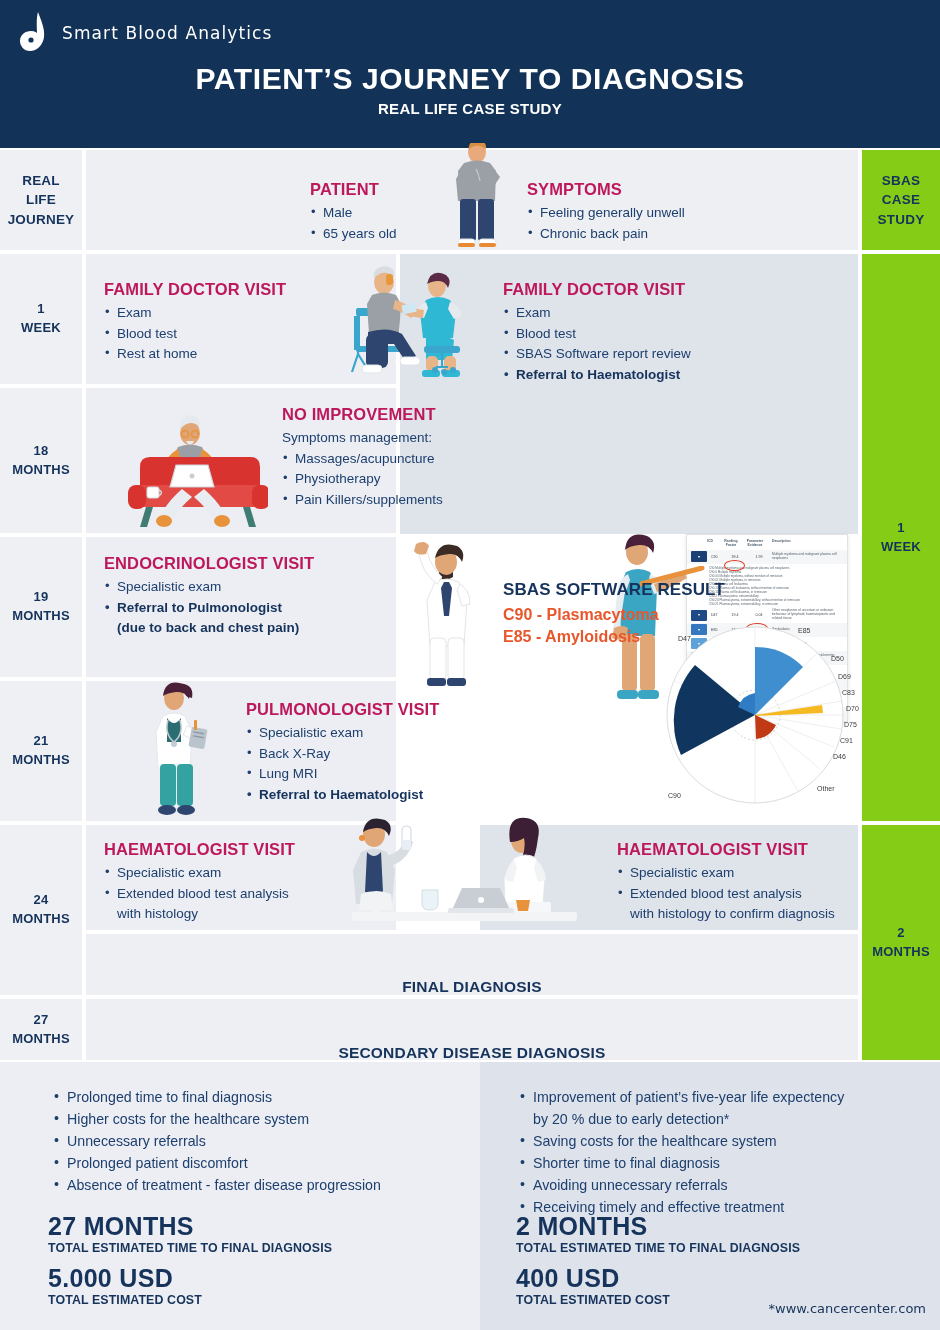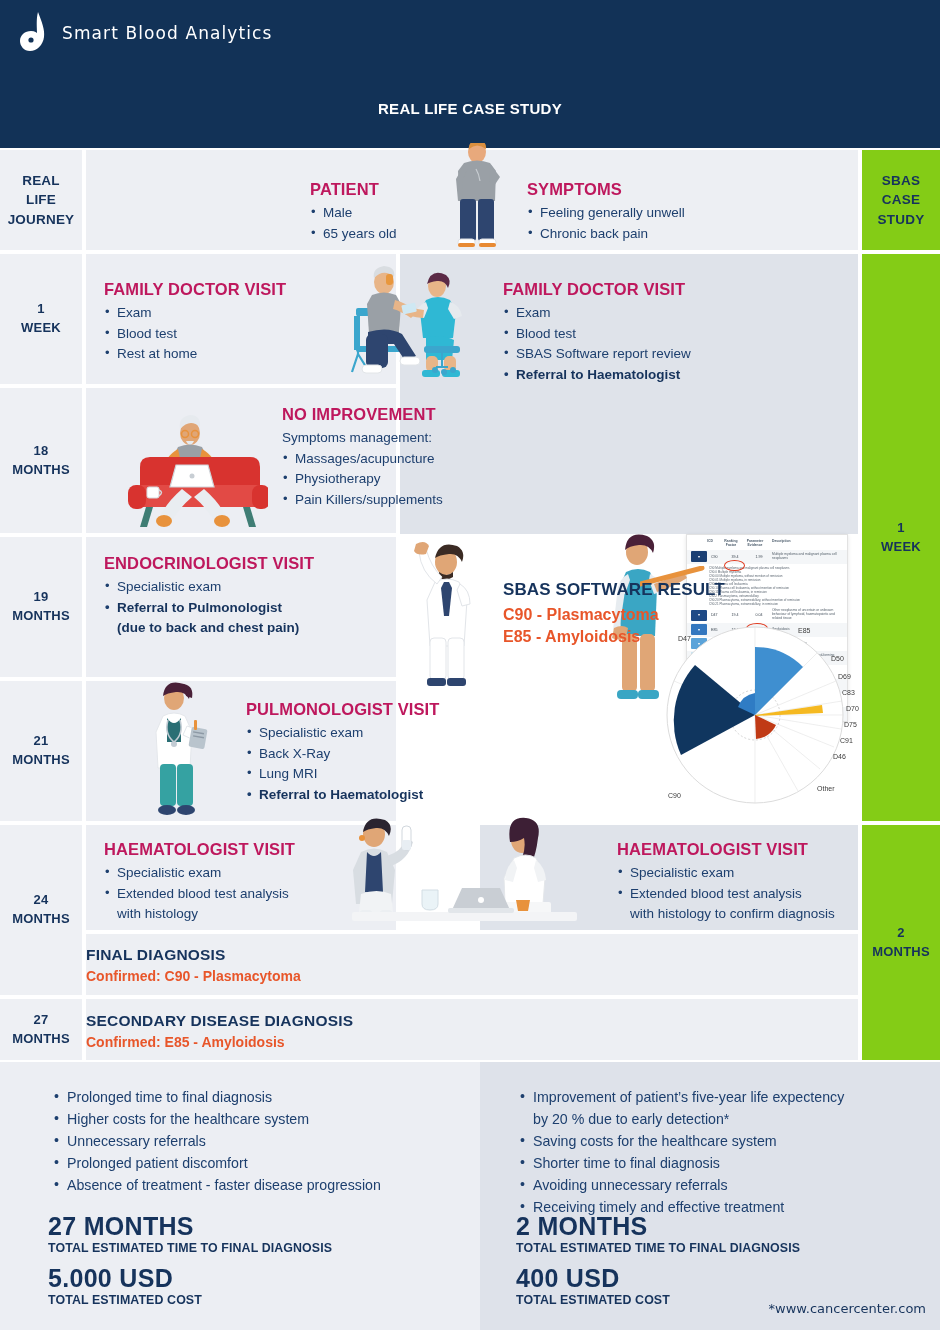--- a/index.html
+++ b/index.html
@@ -58,21 +58,21 @@
   .blk li {
     color:#1d3f6e; font-size:13.5px; line-height:1.52; padding-left:13px; position:relative;
   }
   .blk li::before {
     content:"\2022"; position:absolute; left:1px; top:-1px; color:#1d3f6e; font-size:13px;
   }
   .blk li.nobullet::before { content:""; }
   .blk li.b { font-weight:700; color:#16335c; }
   .blk p.plain { color:#1d3f6e; font-size:13.5px; line-height:1.52; }
 
-  .center-title { text-align:left; }
+  .center-title { text-align:center;margin-top:32px; }
   .center-title .t1 { color:#16335c; font-size:15.5px; font-weight:700; letter-spacing:.2px; }
   .center-title .t2 { color:#e8562a; font-size:14px; font-weight:700; margin-top:4px; }
 
   
   .sbas-res h3 { color:#16335c; font-size:17px; font-weight:700; }
   .sbas-res .code { color:#e8562a; font-size:16px; font-weight:700; line-height:1.35; }
 
   
   .rose { position:absolute; }
   .rose svg { display:block; }
@@ -126,20 +126,21 @@
   <div class="header">
     <div class="logo-wrap">
       <span class="logo-mark">
         <svg width="34" height="46" viewBox="0 0 34 46">
           <path d="M20 2 C24 12 27 20 26 27 C25 35 19 41 12 41 C6 41 2 36 2 31 C2 25 7 21 13 21 C17 21 19 23 19 23 C19 18 18 9 20 2 Z" fill="#ffffff"></path>
           <circle cx="13" cy="30" r="2.6" fill="#123257"></circle>
         </svg>
       </span>
       <span class="logo-text">Smart Blood Analytics</span>
     </div>
+    <div class="h-title">PATIENT’S JOURNEY TO DIAGNOSIS</div>
     <div class="h-sub">REAL LIFE CASE STUDY</div>
   </div>
 
   <div class="grid">
 
     <div class="cell col-left" style="left:0;top:2px;width:82px;height:100px;">
       <div class="tl-label">
         <span>REAL</span>
         <span>LIFE</span>
         <span>JOURNEY</span>

